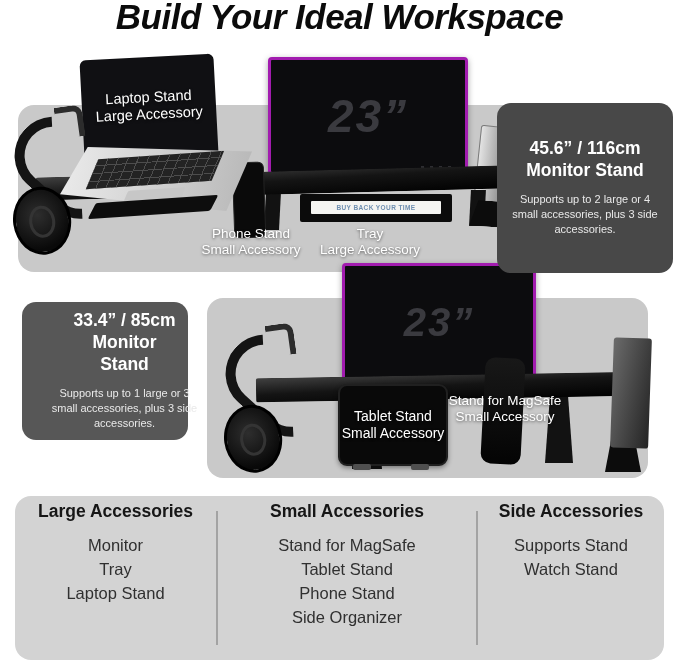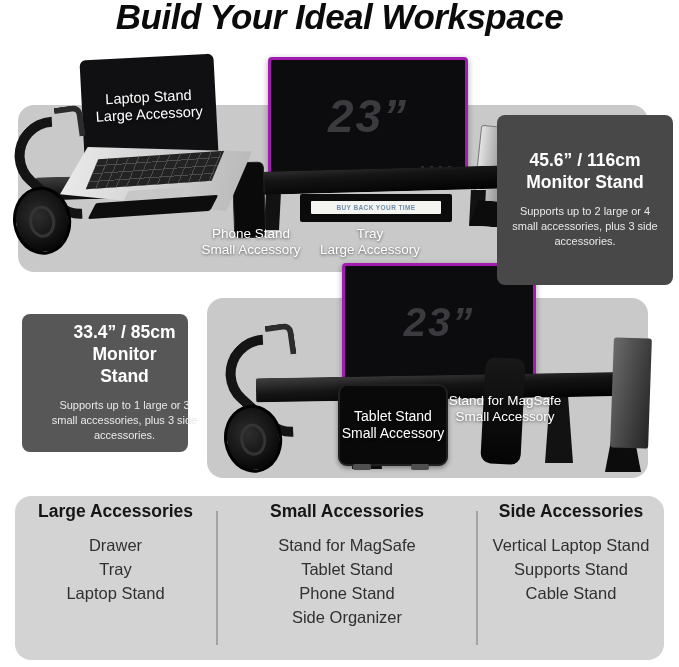--- a/index.html
+++ b/index.html
@@ -8,23 +8,23 @@
 
   
   .main-title{position:absolute;left:0;top:-3px;width:100%;text-align:center;
     font-size:35px;font-weight:bold;font-style:italic;letter-spacing:-0.5px;color:#0b0b0b;}
 
   
   .panel{position:absolute;background:#c9c9c9;border-radius:16px;}
   .panel-bottom{background:#d3d3d3;}
 
   
-  .badge{position:absolute;background:#484848;border-radius:8px;color:#fff;z-index:30;
+  .badge{position:absolute;background:#484848;border-radius:14px;color:#fff;z-index:30;
     display:flex;flex-direction:column;justify-content:center;align-items:center;text-align:center;
-    padding:0 9px;box-sizing:border-box;margin-top:12px;}
+    padding:0 9px;box-sizing:border-box;}
   .badge.gray{background:#575757;padding-left:48px;}
   .badge-title{font-weight:bold;font-size:17.5px;line-height:1.25;}
   .badge-title span{display:block;}
   .badge-desc{margin-top:10px;font-size:11px;line-height:1.38;color:#e9e9e9;width:158px;}
 
   
   .photo-label{position:absolute;color:#fff;text-align:center;font-size:13.5px;line-height:1.2;
     text-shadow:0 1px 3px rgba(0,0,0,.6);z-index:25;}
   .photo-label span{display:block;}
 
@@ -222,34 +222,33 @@
       <span>Stand for MagSafe</span>
       <span>Small Accessory</span>
     </div>
   </div>
 
   <div class="panel panel-bottom" style="left:15px;top:496px;width:649px;height:164px;"></div>
 
   <div class="acc-wrap">
     <div class="acc-col c1">
       <div class="acc-header">Large Accessories</div>
-      <div class="acc-item">Drawer</div>
+      <div class="acc-item">Monitor</div>
       <div class="acc-item">Tray</div>
       <div class="acc-item">Laptop Stand</div>
     </div>
     <div class="acc-divider"></div>
     <div class="acc-col c2">
       <div class="acc-header">Small Accessories</div>
       <div class="acc-item">Stand for MagSafe</div>
       <div class="acc-item">Tablet Stand</div>
       <div class="acc-item">Phone Stand</div>
       <div class="acc-item">Side Organizer</div>
     </div>
     <div class="acc-divider"></div>
     <div class="acc-col c3">
       <div class="acc-header">Side Accessories</div>
-      <div class="acc-item">Vertical Laptop Stand</div>
       <div class="acc-item">Supports Stand</div>
-      <div class="acc-item">Cable Stand</div>
+      <div class="acc-item">Watch Stand</div>
     </div>
   </div>
 
 </div>
 
 </body></html>

